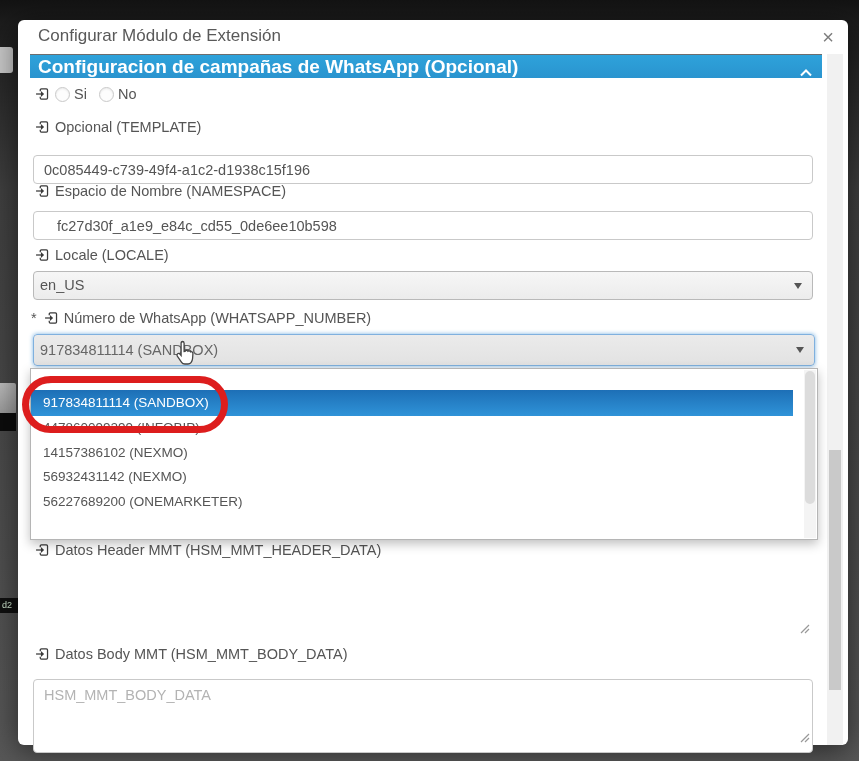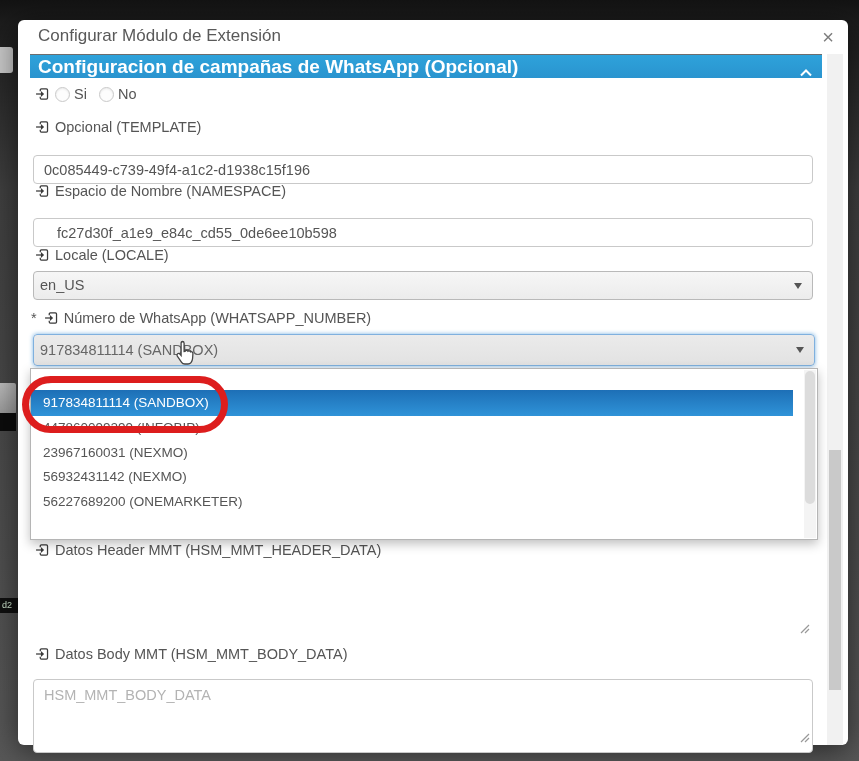--- a/index.html
+++ b/index.html
@@ -121,21 +121,21 @@
   <input class="txt-input" style="top: 123px; margin-top: 12px;" value="0c085449-c739-49f4-a1c2-d1938c15f196">
 
   <div class="lbl" style="left:17px; top:163px;">
     <svg viewBox="0 0 20 20" width="14" height="14">
         <path d="M7.5 6V4.2c0-.9.7-1.6 1.6-1.6h7.2c.9 0 1.6.7 1.6 1.6v11.6c0 .9-.7 1.6-1.6 1.6H9.1c-.9 0-1.6-.7-1.6-1.6V14" fill="none" stroke="#3a3a3a" stroke-width="1.8"></path>
         <path d="M1.5 10h8" stroke="#3a3a3a" stroke-width="1.8"></path>
         <path d="M8.5 5.8L13 10l-4.5 4.2z" fill="#3a3a3a"></path>
       </svg>
     <span>Espacio de Nombre (NAMESPACE)</span>
   </div>
-  <input class="txt-input" style="top: 198px; padding-left: 23px;" value="fc27d30f_a1e9_e84c_cd55_0de6ee10b598">
+  <input class="txt-input" style="top: 191px; padding-left: 23px;" value="fc27d30f_a1e9_e84c_cd55_0de6ee10b598">
 
   <div class="lbl" style="left:17px; top:227px;">
     <svg viewBox="0 0 20 20" width="14" height="14">
         <path d="M7.5 6V4.2c0-.9.7-1.6 1.6-1.6h7.2c.9 0 1.6.7 1.6 1.6v11.6c0 .9-.7 1.6-1.6 1.6H9.1c-.9 0-1.6-.7-1.6-1.6V14" fill="none" stroke="#3a3a3a" stroke-width="1.8"></path>
         <path d="M1.5 10h8" stroke="#3a3a3a" stroke-width="1.8"></path>
         <path d="M8.5 5.8L13 10l-4.5 4.2z" fill="#3a3a3a"></path>
       </svg>
     <span>Locale (LOCALE)</span>
   </div>
   <div class="select" style="top:251px;">
@@ -154,21 +154,21 @@
   </div>
   <div class="select focused" style="top:314px;">
     <span>917834811114 (SANDBOX)</span>
     <span class="arrow"></span>
   </div>
 
   <div class="dropdown">
     <div class="dd-item first">--</div>
     <div class="dd-item selected">917834811114 (SANDBOX)</div>
     <div class="dd-item">447860099299 (INFOBIP)</div>
-    <div class="dd-item">23967160031 (NEXMO)</div>
+    <div class="dd-item">14157386102 (NEXMO)</div>
     <div class="dd-item">56932431142 (NEXMO)</div>
     <div class="dd-item">56227689200 (ONEMARKETER)</div>
     <div class="dd-scroll">
       <div class="dd-thumb"></div>
     </div>
   </div>
 
   <div class="lbl" style="left:17px; top:522px;">
     <svg viewBox="0 0 20 20" width="14" height="14">
         <path d="M7.5 6V4.2c0-.9.7-1.6 1.6-1.6h7.2c.9 0 1.6.7 1.6 1.6v11.6c0 .9-.7 1.6-1.6 1.6H9.1c-.9 0-1.6-.7-1.6-1.6V14" fill="none" stroke="#3a3a3a" stroke-width="1.8"></path>

